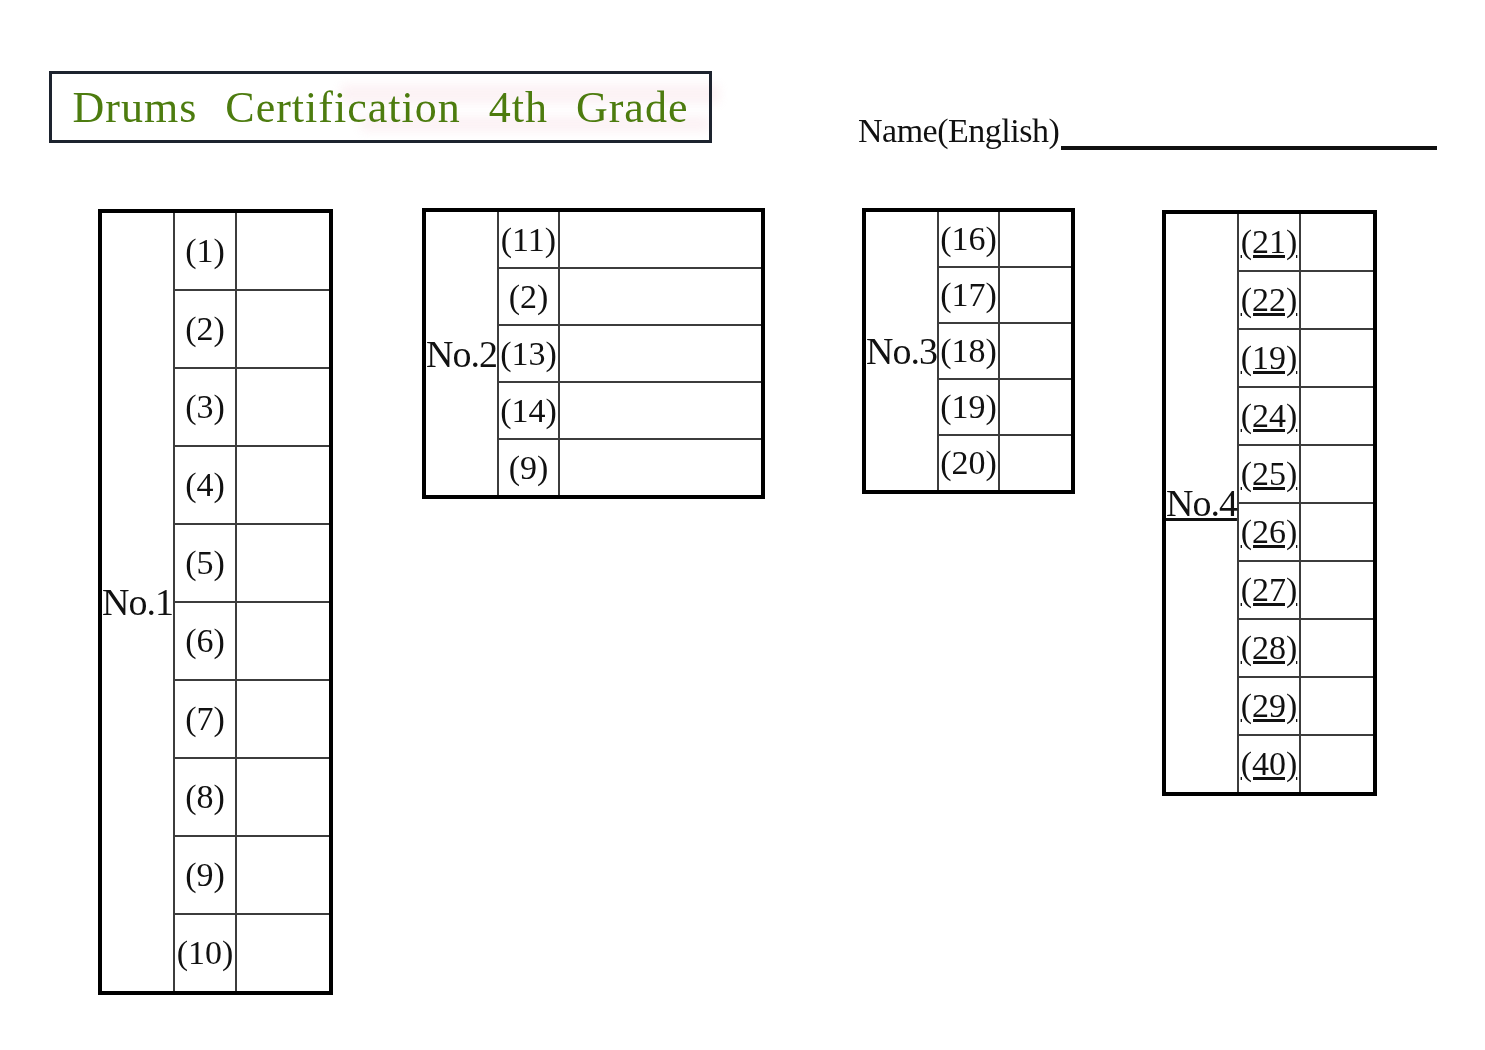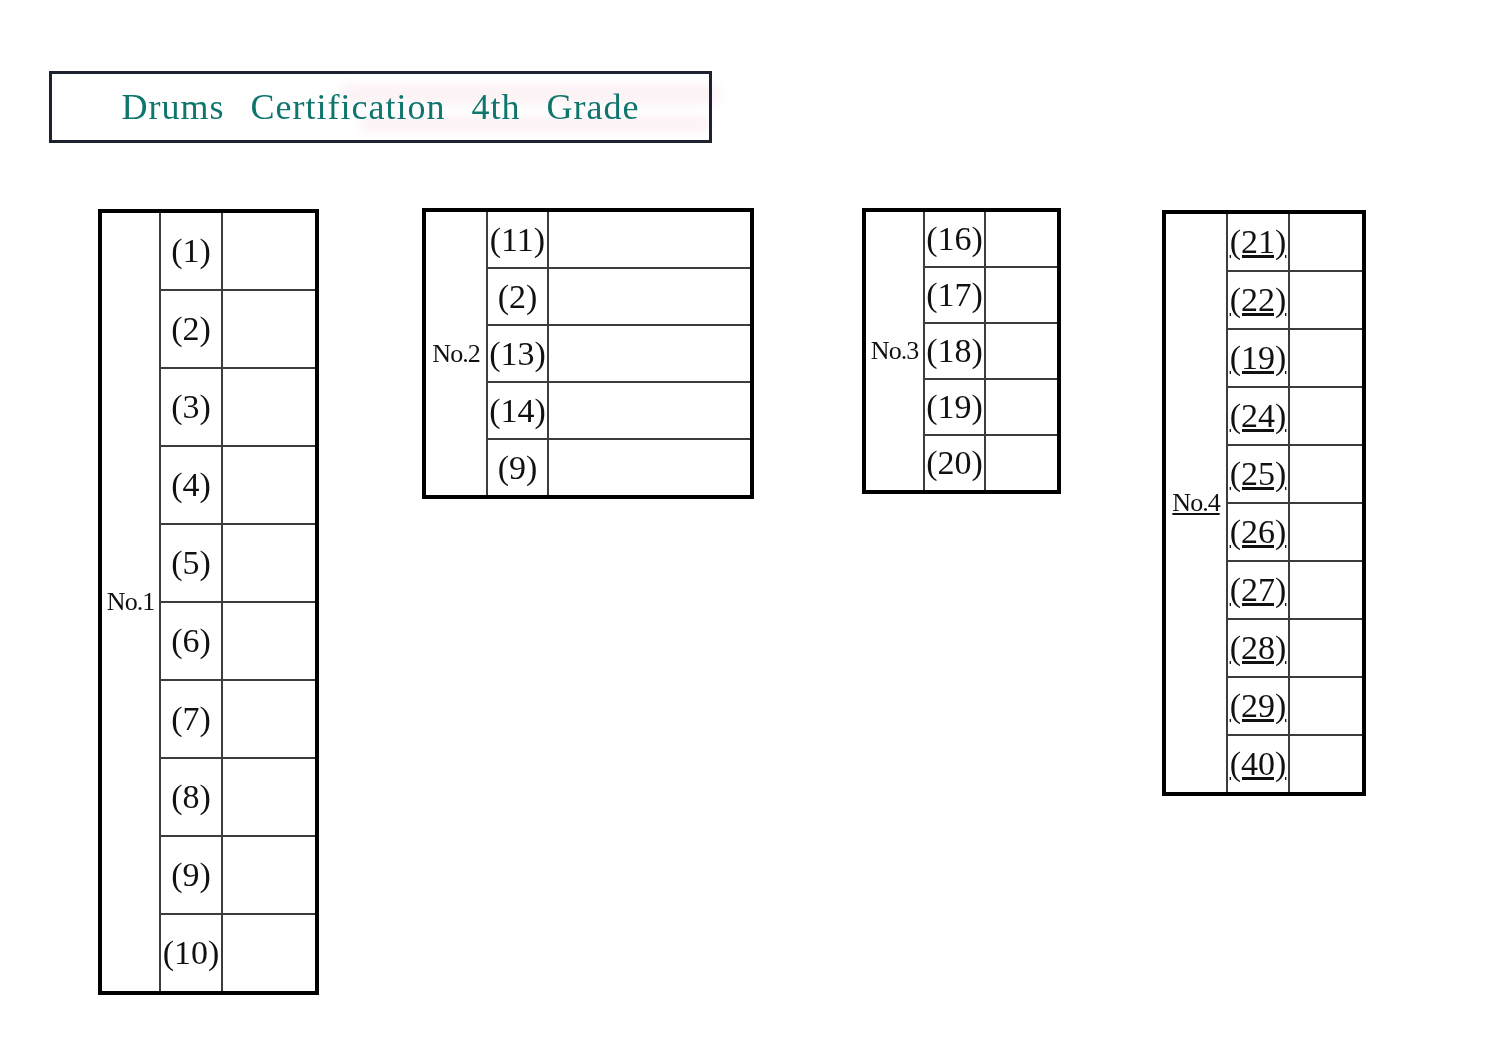--- a/index.html
+++ b/index.html
@@ -10,36 +10,36 @@
   
   .artifact{position:absolute;background:#eeb3c4;opacity:.16;filter:blur(5px);border-radius:6px;}
   .a1{left:340px;top:84px;width:380px;height:20px;}
   .a2{left:360px;top:116px;width:350px;height:16px;}
 
   .title-box{
     position:absolute;left:49px;top:71px;width:663px;height:72px;box-sizing:border-box;
     border:3px solid #1d232e;display:flex;align-items:center;justify-content:center;
   }
   .title-text{
-    font-size:36px;letter-spacing:1px;word-spacing:16px;white-space:nowrap;color:#0f766e;
+    font-size:44px;letter-spacing:1px;word-spacing:16px;white-space:nowrap;color:#4d7c0f;
   }
 
   .name-row{
     position:absolute;left:858px;top:112px;width:579px;display:flex;align-items:stretch;
   }
   .name-label{font-size:34px;line-height:38px;white-space:nowrap;letter-spacing:-0.5px;}
   .name-line{flex:1;border-bottom:4px solid #111111;margin-left:2px;}
 
   table.ans{
     position:absolute;border-collapse:collapse;table-layout:fixed;
     border:4px solid #000000;background:#ffffff;
   }
   table.ans td{border:2px solid #3c3c3c;padding:0;}
   td.lbl{
-    text-align:center;vertical-align:middle;font-size:26px;letter-spacing:-1px;white-space:nowrap;
+    text-align:center;vertical-align:middle;font-size:38px;letter-spacing:-1px;white-space:nowrap;
   }
   td.num{
     text-align:center;vertical-align:middle;font-size:34px;white-space:nowrap;
   }
   td.answer{background:#ffffff;}
   .s1 td{height:76px;}
   .s2 td{height:55px;}
   .s3 td{height:54px;}
   .s4 td{height:56px;text-decoration:underline;}
 </style>
@@ -48,20 +48,24 @@
 
 <div class="page">
 
   <div class="artifact a1"></div>
   <div class="artifact a2"></div>
 
   <div class="title-box">
     <span class="title-text">Drums Certification 4th Grade</span>
   </div>
 
+  <div class="name-row">
+    <span class="name-label">Name(English)</span>
+    <span class="name-line"></span>
+  </div>
 
   <table class="ans s1" style="left:98px;top:209px;height:769px;">
     <colgroup>
         <col style="width:60px">
         <col style="width:62px">
         <col style="width:95px">
       </colgroup>
     <tbody>
         <tr>
       <td class="lbl" rowspan="10">No.1</td>

